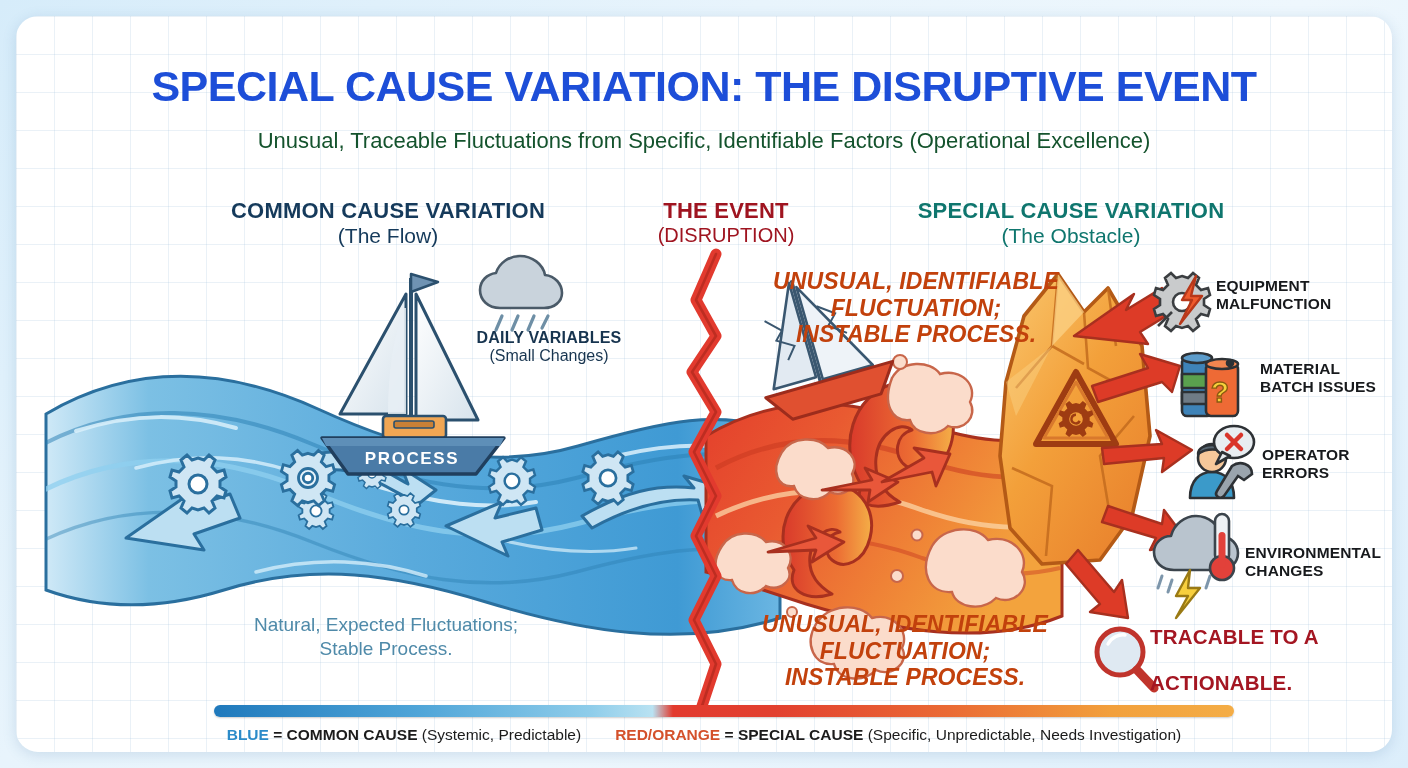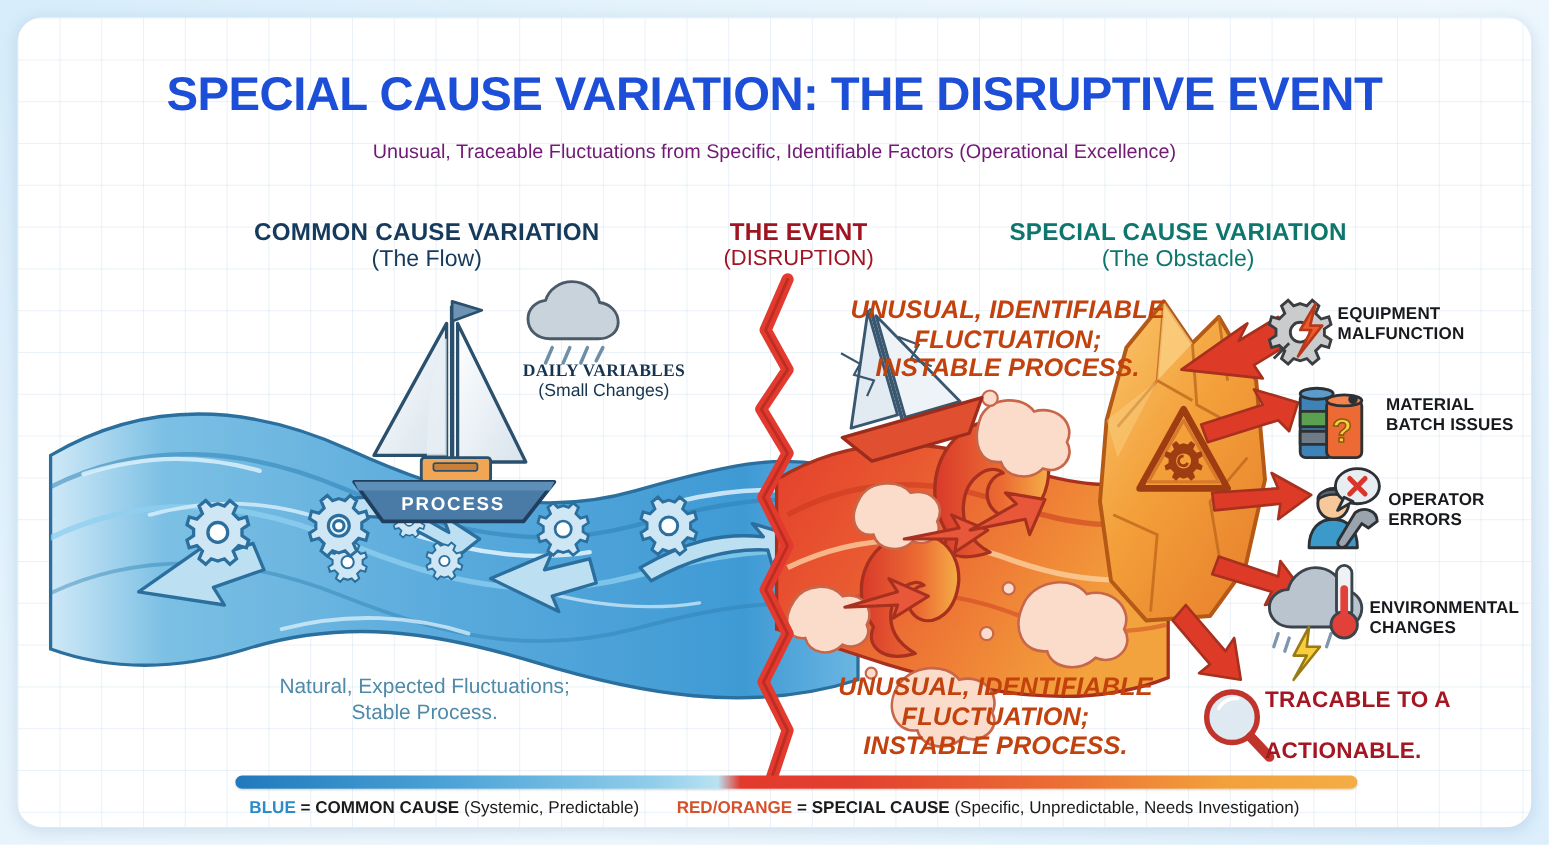--- a/index.html
+++ b/index.html
@@ -38,38 +38,38 @@
   #title {
     top: 46px; left: 0; width: 100%;
     text-align: center;
     font-size: 43px; font-weight: bold;
     letter-spacing: -0.5px;
     color: #1d4ed8;
   }
   #subtitle {
     top: 112px; left: 0; width: 100%;
     text-align: center;
-    font-size: 18px; color: #701a75;
+    font-size: 22px; color: #14532d;
   }
 
   .sec-h { text-align: center; line-height: 1.12; }
   .sec-h .h1 { display:block; font-size: 22px; font-weight: bold; letter-spacing: 0.2px; }
   .sec-h .h2 { display:block; font-size: 21px; font-weight: normal; }
 
   #hdr-common { top: 183px; left: 137px; width: 470px; color: #153a5b; }
   #hdr-event  { top: 183px; left: 610px; width: 200px; color: #9f1420; }
   #hdr-event .h1 { font-size: 22px; }
   #hdr-event .h2 { font-size: 20px; }
   #hdr-special{ top: 183px; left: 830px; width: 450px; color: #0f766e; }
 
   #daily-var {
     top: 313px; left: 443px; width: 180px;
     text-align: center; line-height: 1.15; color: #17344f;
   }
-  #daily-var .h1 { display:block; font-size: 16px; font-weight: bold; letter-spacing:0.2px;font-family:Liberation Serif, serif; }
+  #daily-var .h1 { display:block; font-size: 16px; font-weight: bold; letter-spacing:0.2px; }
   #daily-var .h2 { display:block; font-size: 16px; }
 
   #natural-note {
     top: 597px; left: 175px; width: 390px;
     text-align: center; line-height: 1.25;
     font-size: 19px; color: #4f8aa9;
   }
 
   .warn-blk {
     text-align: center; line-height: 1.16;

